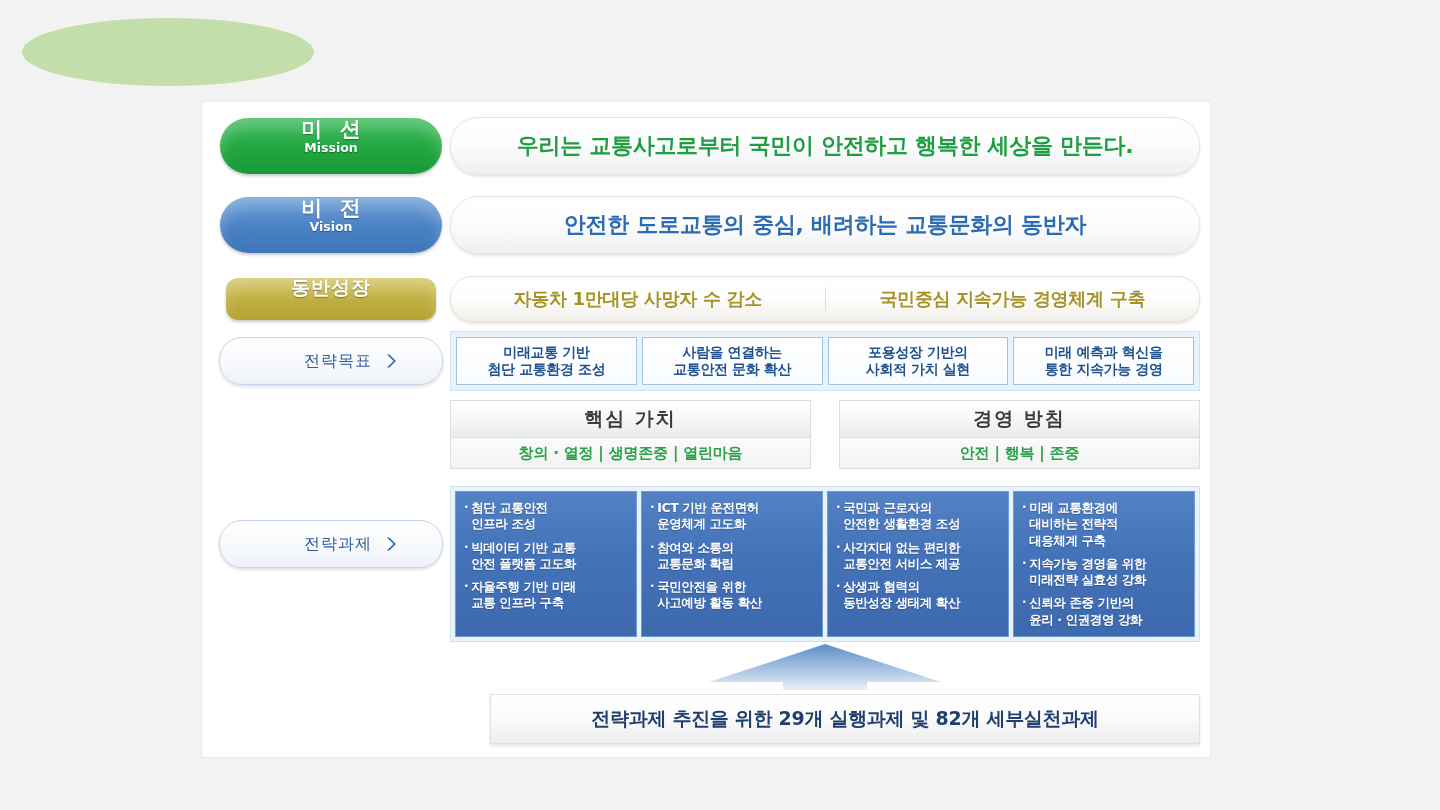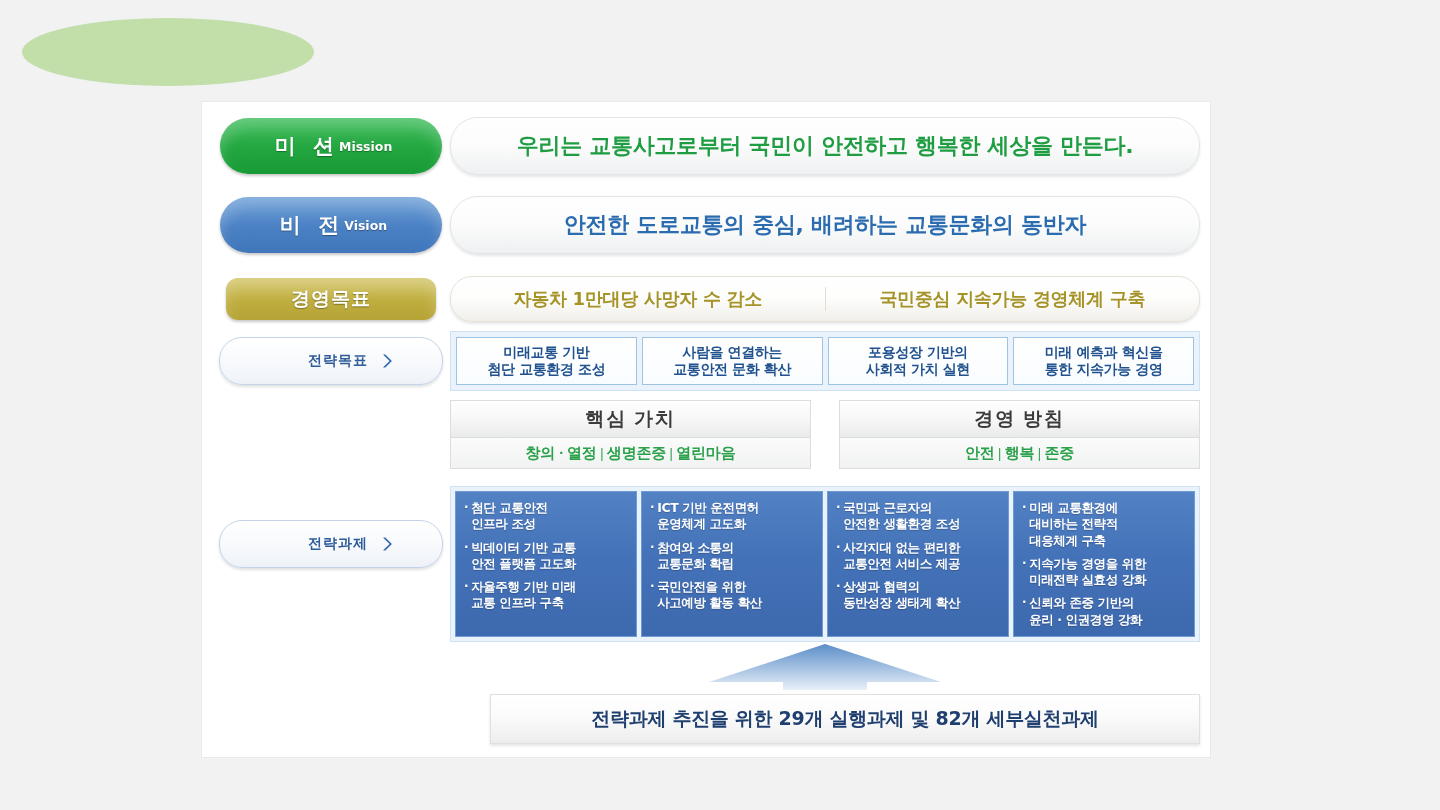--- a/index.html
+++ b/index.html
@@ -53,23 +53,22 @@
     flex: 1 1 auto;
     min-width: 0;
   }
 
   
   .pill {
     width: 222px;
     height: 56px;
     border-radius: 28px;
     display: flex;
-    flex-direction: row;
-    align-items: center;
-    justify-content: center;
+    flex-direction: column;
+    align-items: center;
     color: #ffffff;
     text-shadow: 0 1px 1px rgba(0,0,0,0.35);
     box-shadow: 0 2px 3px rgba(0,0,0,0.22), inset 0 10px 14px rgba(255,255,255,0.22);
     line-height: 1.05;
   }
   .pill .ko {
     font-size: 21px;
     font-weight: bold;
     letter-spacing: 5px;
     padding-left: 5px;
@@ -94,22 +93,22 @@
     border-radius: 23px;
     background: linear-gradient(180deg,#ffffff 0%, #f7f9fc 55%, #eef2f8 100%);
     border: 1px solid #c3d4e8;
     box-shadow: 0 2px 3px rgba(0,0,0,0.12);
     display: flex;
     align-items: center;
     justify-content: center;
     gap: 11px;
   }
   .pill-outline .txt {
-    font-size: 14px;
-    font-weight: bold;
+    font-size: 16px;
+    font-weight: normal;
     color: #2e5c9a;
     letter-spacing: 1px;
     margin-left: 41px;
   }
   .chev {
     width: 16px; height: 16px;
     display: inline-block;
     color: #2f66ae;
   }
 
@@ -178,21 +177,21 @@
     color: #21528f;
     line-height: 1.25;
     letter-spacing: -0.4px;
   }
 
   
   .vp-wrap {
     display: flex;
     gap: 28px;
   }
-  .vp-card { flex: 1 1 50%; font-family: Liberation Serif, serif; }
+  .vp-card { flex: 1 1 50%; }
   .vp-head {
     height: 36px;
     background: linear-gradient(180deg,#ffffff 0%, #f6f6f6 55%, #e9eaea 100%);
     border: 1px solid #dddddd;
     border-bottom: none;
     display: flex; align-items: center; justify-content: center;
     font-size: 19px; font-weight: bold; color: #3b3b3b;
     letter-spacing: 2px;
   }
   .vp-body {
@@ -293,21 +292,21 @@
         <div class="content-col">
           <div class="capsule">
             <span class="stmt stmt-vision">안전한 도로교통의 중심, 배려하는 교통문화의 동반자</span>
           </div>
         </div>
       </div>
 
       <div class="row" style="height:62px;">
         <div class="label-col">
           <div class="pill pill-goal">
-            <span class="ko">경영목표</span>
+            <span class="ko">동반성장</span>
           </div>
         </div>
         <div class="content-col">
           <div class="goalbar">
             <div class="half">자동차 1만대당 사망자 수 감소</div>
             <div class="half">국민중심 지속가능 경영체계 구축</div>
           </div>
         </div>
       </div>
 

